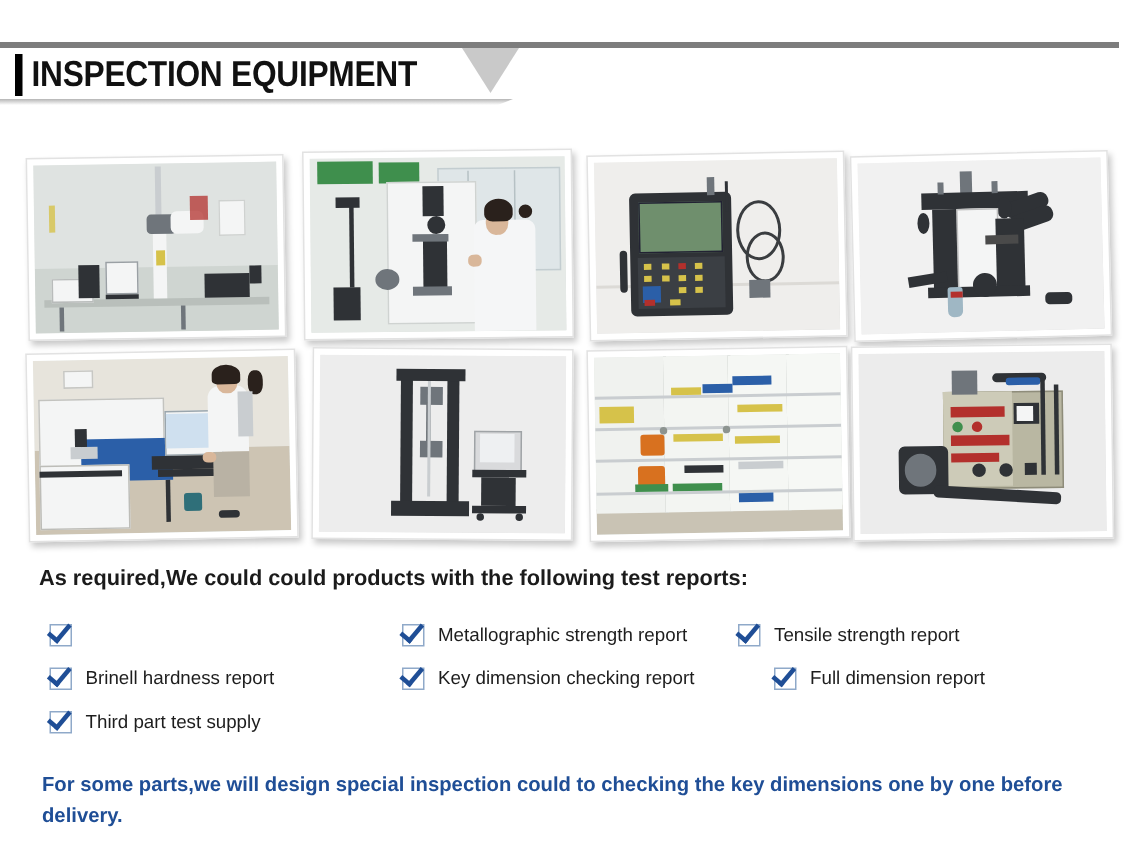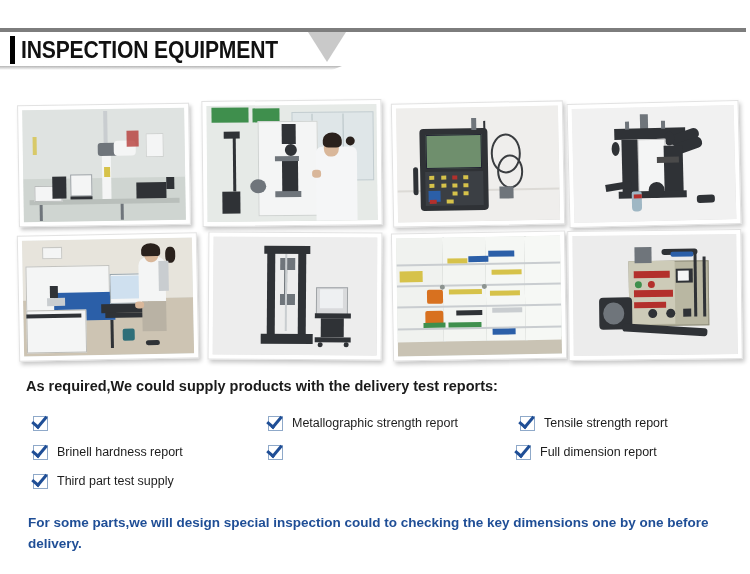--- a/index.html
+++ b/index.html
@@ -414,40 +414,41 @@
         <div class="sh dark" style="left:67%;top:62%;width:8px;height:8px;"></div>
         <div class="sh dark" style="left:16%;top:52%;width:20%;height:26%;border-radius:4px;"></div>
         <div class="sh mid" style="left:18%;top:56%;width:13%;height:18%;border-radius:50%;"></div>
         <div class="sh dark" style="left:30%;top:76%;width:52%;height:7%;border-radius:3px;transform:rotate(4deg);"></div>
       </div>
     </div>
 
   </div>
 
   <div id="reports">
-    <div id="reports-heading">As required,We could supply products with the delivery test reports:</div>
+    <div id="reports-heading">As required,We could could products with the following test reports:</div>
 
     <div class="check-row" style="left:33px; top:38px;">
       <span class="cb"></span>
     </div>
     <div class="check-row" style="left:268px; top:38px;">
       <span class="cb"></span>
       <span class="cb-label">Metallographic strength report</span>
     </div>
-    <div class="check-row" style="left:520px; top:38px;">
+    <div class="check-row" style="left:492px; top:38px;">
       <span class="cb"></span>
       <span class="cb-label">Tensile strength report</span>
     </div>
 
     <div class="check-row" style="left:33px; top:67px;">
       <span class="cb"></span>
       <span class="cb-label">Brinell hardness report</span>
     </div>
     <div class="check-row" style="left:268px; top:67px;">
       <span class="cb"></span>
+      <span class="cb-label">Key dimension checking report</span>
     </div>
     <div class="check-row" style="left:516px; top:67px;">
       <span class="cb"></span>
       <span class="cb-label">Full dimension report</span>
     </div>
 
     <div class="check-row" style="left:33px; top:96px;">
       <span class="cb"></span>
       <span class="cb-label">Third part test supply</span>
     </div>

